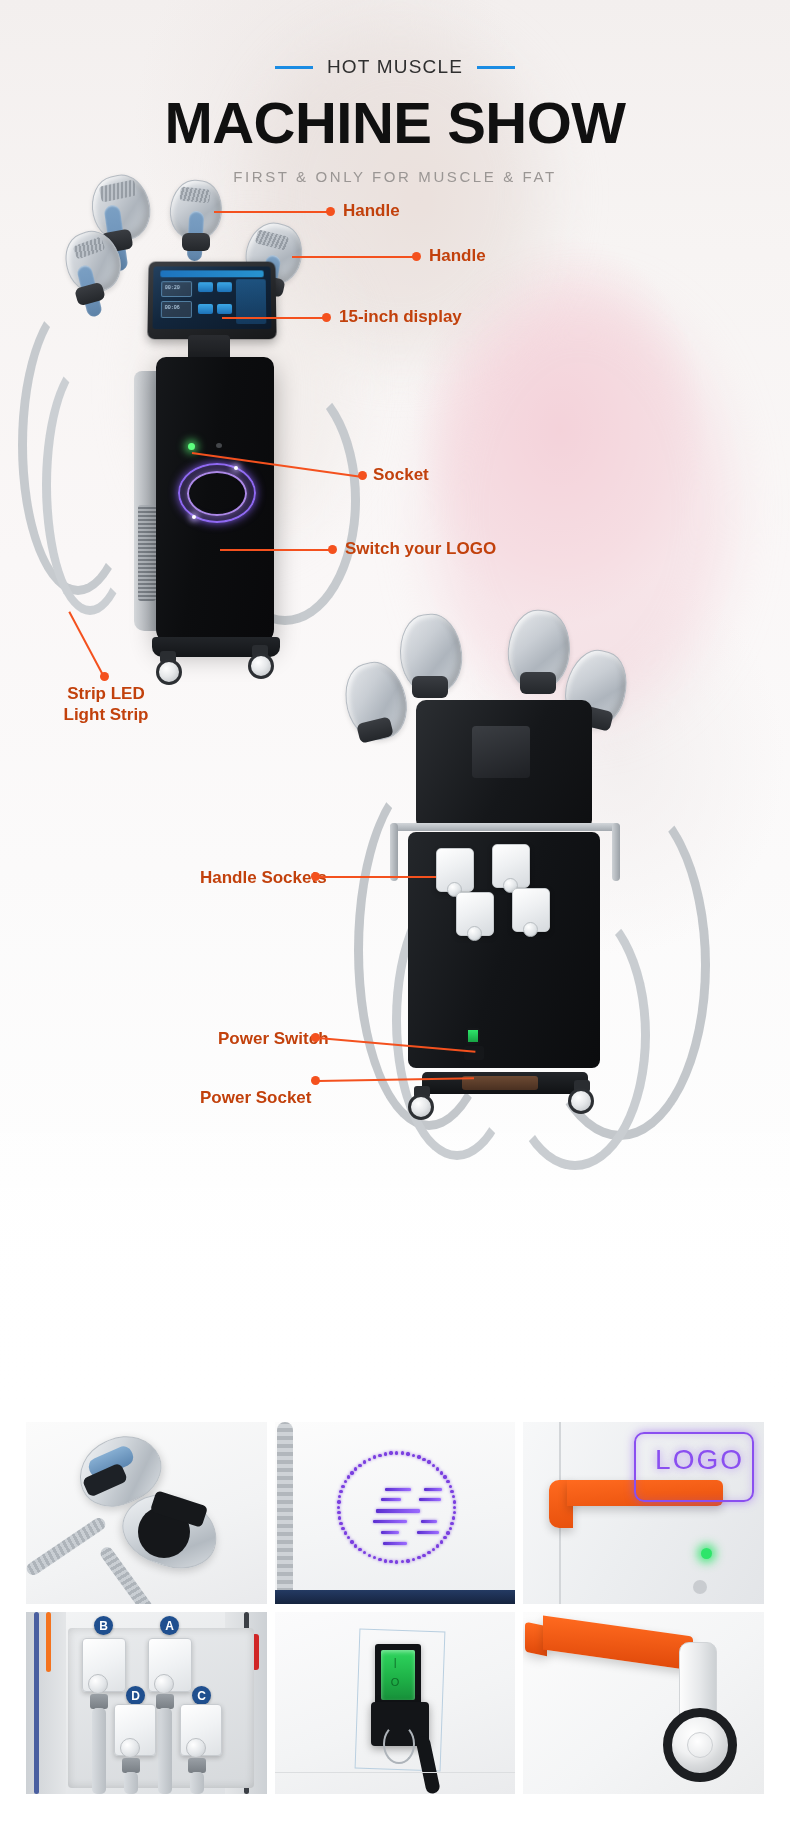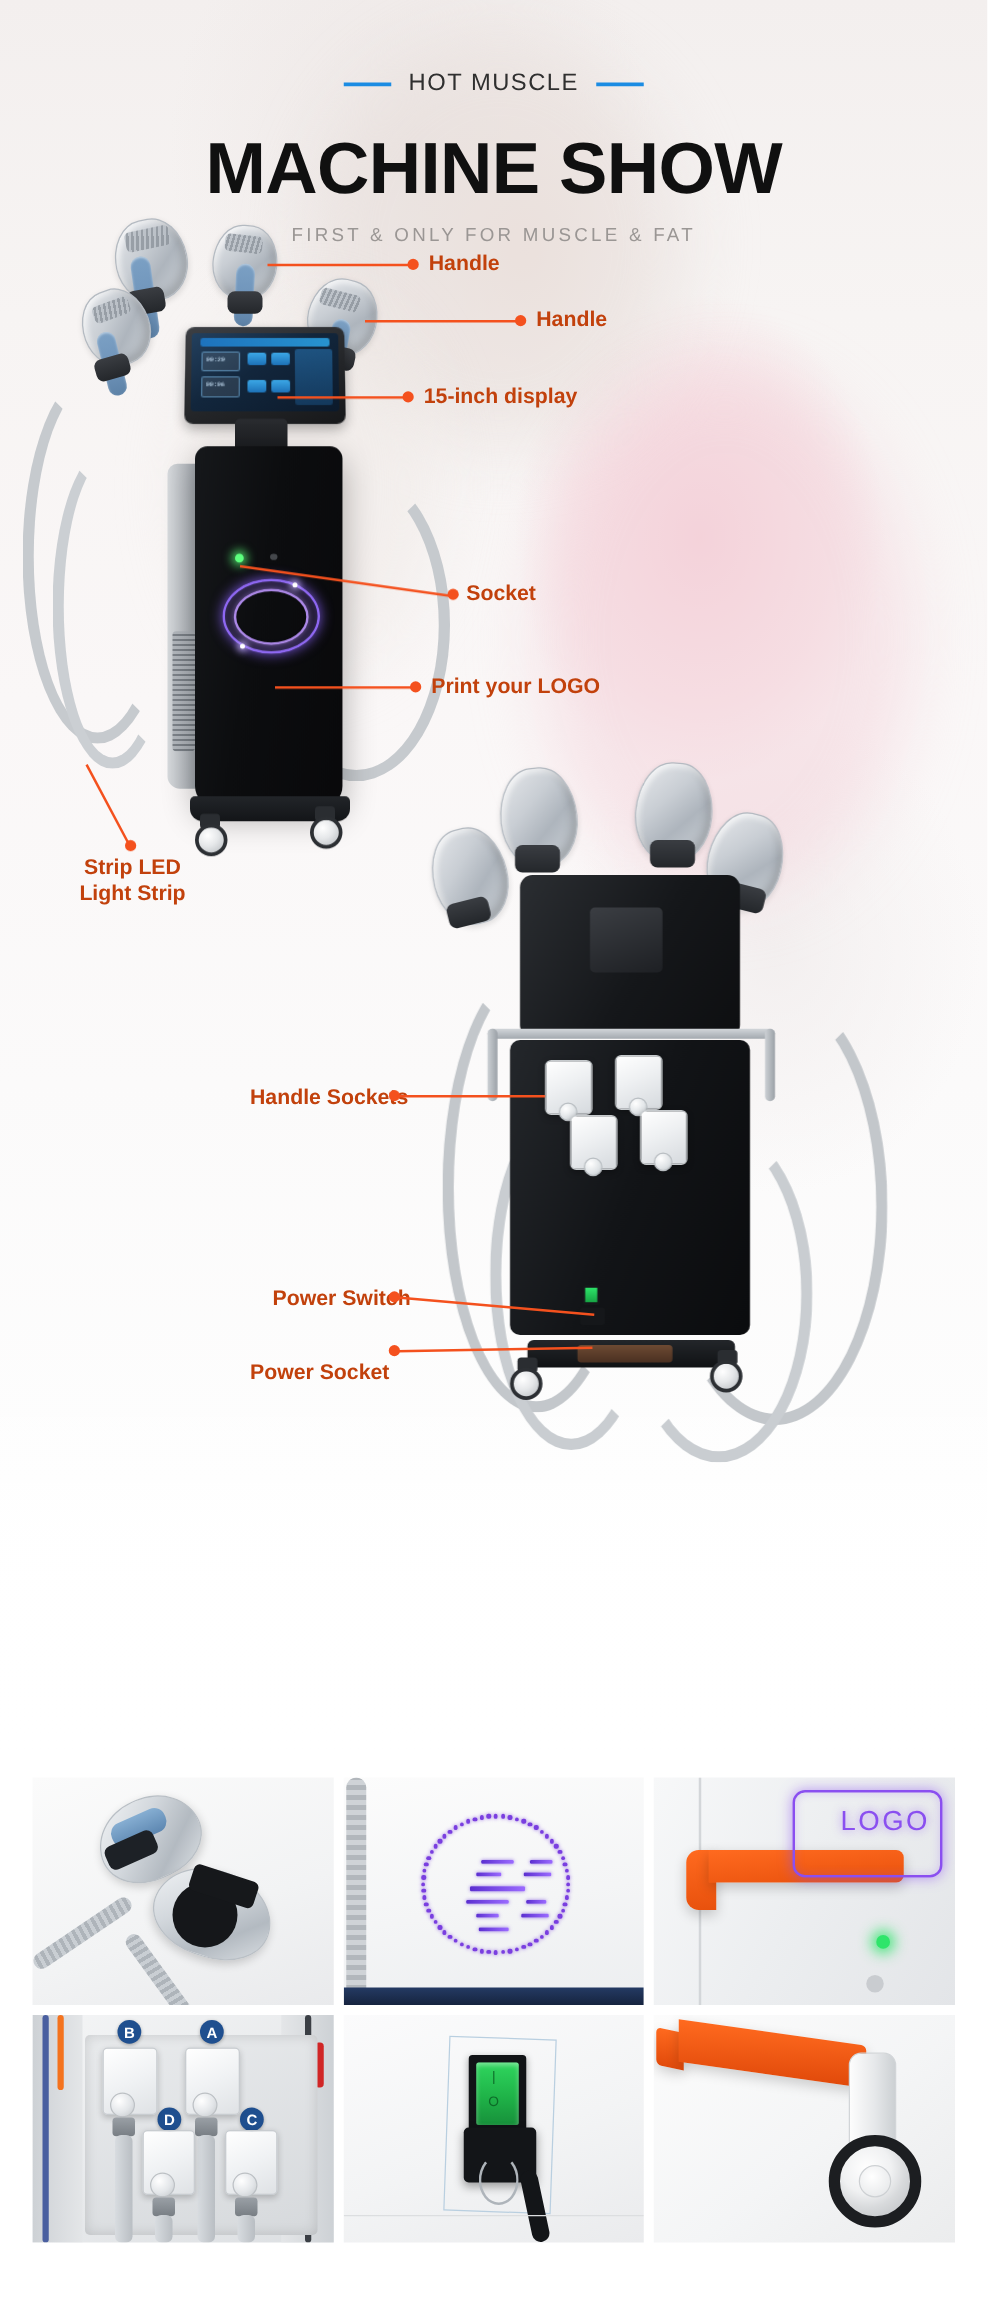--- a/index.html
+++ b/index.html
@@ -42,21 +42,21 @@
   .eyebrow {
     display: flex; align-items: center; justify-content: center; gap: 14px;
     margin-top: 56px;
   }
   .eyebrow .rule { width: 38px; height: 3px; background: #1b8ce3; }
   .eyebrow .txt {
     font-size: 19px; letter-spacing: 1.2px; color: #2f2f2f; font-weight: 400;
     font-family: "Liberation Sans", sans-serif;
   }
   .big-title {
-    margin-top: 28px;
+    margin-top: 16px;
     font-size: 58px; font-weight: 700; letter-spacing: -0.5px; color: #101010;
     line-height: 1.0;
     font-family: "Liberation Sans", sans-serif;
     text-align: center;
   }
   .sub-title {
     margin-top: 16px;
     font-size: 15px; letter-spacing: 2.6px; color: #9a9694; font-weight: 400;
   }
 
@@ -271,21 +271,21 @@
   .c3 .orange {
     position: absolute; background: linear-gradient(175deg,#ff6a1f,#e8510d);
     box-shadow: 0 4px 10px rgba(0,0,0,0.2);
   }
   .c3 .logobox {
     position: absolute; right: 10px; top: 10px; width: 120px; height: 70px;
     border: 2px solid #8a4ff0; border-radius: 10px;
     box-shadow: 0 0 10px rgba(138,79,240,0.55), inset 0 0 8px rgba(138,79,240,0.25);
   }
   .c3 .logotxt {
-    position: absolute; right: 20px; top: 22px; color: #8a4ff0; font-size: 22px;
+    position: absolute; right: 20px; top: 22px; color: #8a4ff0; font-size: 28px;
     letter-spacing: 2px; font-family: "Liberation Sans", sans-serif;
     text-shadow: 0 0 8px rgba(138,79,240,0.7);
   }
   .c3 .gled {
     position: absolute; width: 11px; height: 11px; border-radius: 50%;
     background: #2ee56a; box-shadow: 0 0 10px 4px rgba(46,229,106,0.8);
   }
   .c3 .seam { position: absolute; background: #d3d6d9; }
 
   
@@ -483,21 +483,21 @@
 
   <div class="callout">
     <div class="co-line" style="left:192px; top:452px; width:172px; transform:rotate(8deg);"></div>
     <div class="co-dot" style="left:358px; top:471px;"></div>
     <div class="co-label" style="left:373px; top:465px;">Socket</div>
   </div>
 
   <div class="callout">
     <div class="co-line" style="left:220px; top:549px; width:112px;"></div>
     <div class="co-dot" style="left:328px; top:545px;"></div>
-    <div class="co-label" style="left:345px; top:539px;">Print your LOGO</div>
+    <div class="co-label" style="left:345px; top:539px;">Switch your LOGO</div>
   </div>
 
   <div class="callout">
     <div class="co-line" style="left:104px; top:676px; width:74px; transform:rotate(-118deg); transform-origin:left center;"></div>
     <div class="co-dot" style="left:100px; top:672px;"></div>
     <div class="co-label two-line" style="left:48px; top:683px; width:116px;"><span>Strip LED</span><br><span>Light Strip</span></div>
   </div>
 
   <div class="machine2">
 

